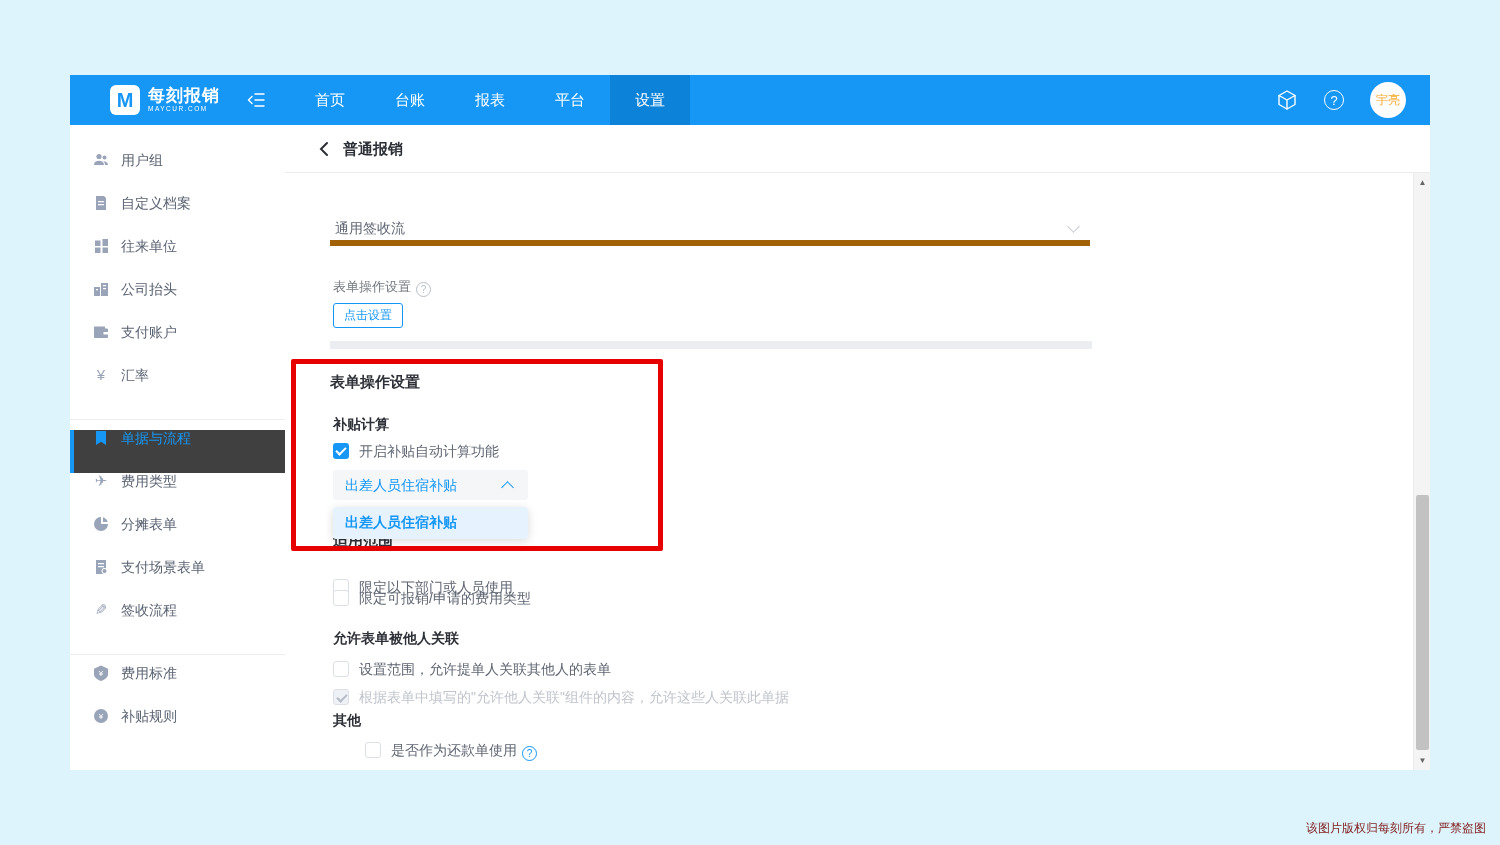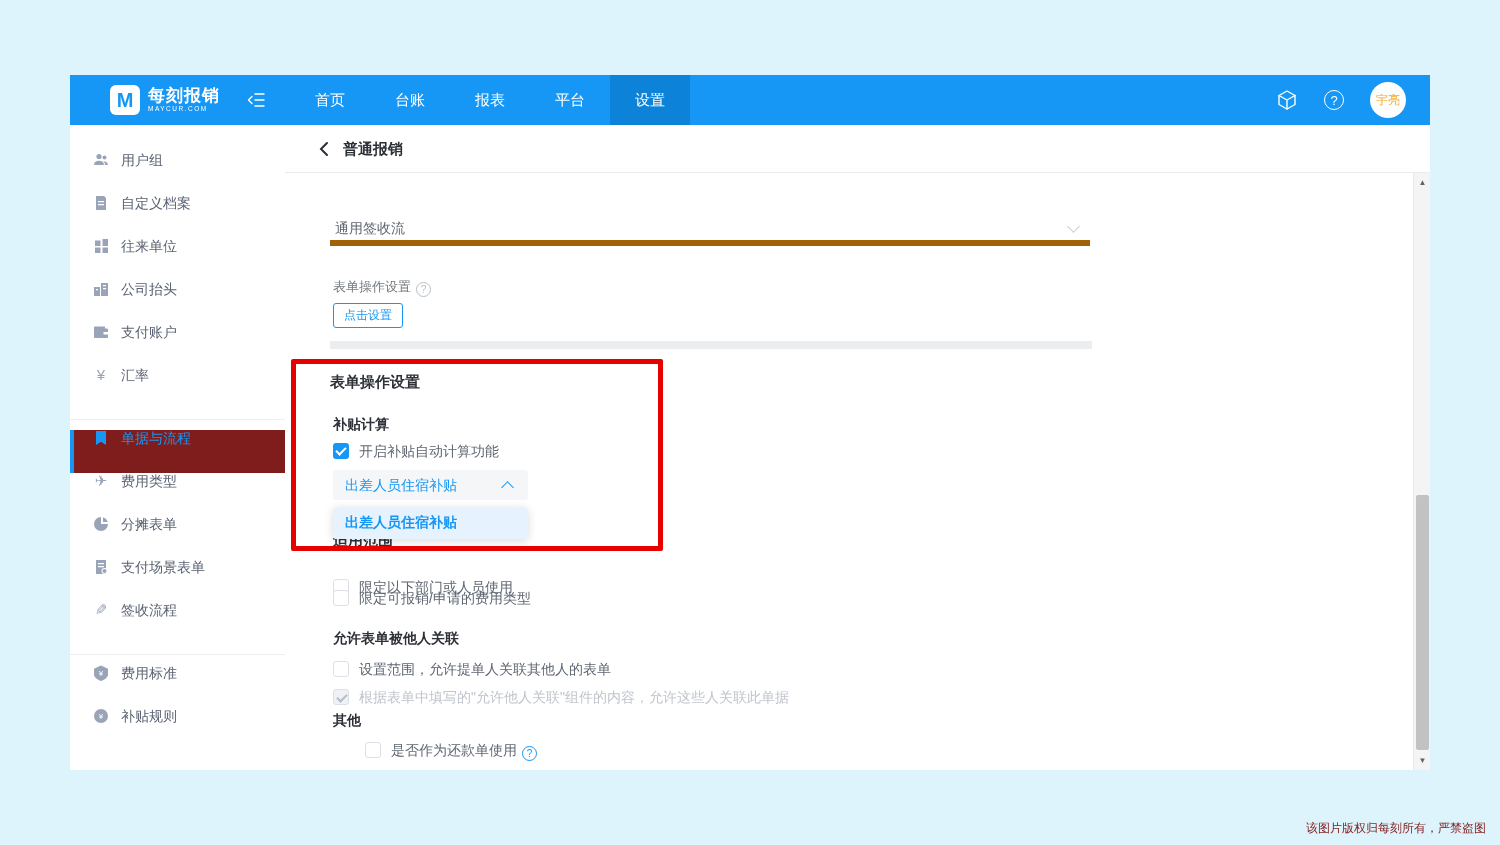--- a/index.html
+++ b/index.html
@@ -24,21 +24,21 @@
   .nav-right { position:absolute; right:0; top:0; height:50px; display:flex; align-items:center; }
   .nav-ico { width:22px; height:22px; margin-right:26px; }
   .help-circle { width:20px; height:20px; border:1.5px solid #fff; border-radius:50%; color:#fff; font-size:13px; display:flex; align-items:center; justify-content:center; margin-right:26px; }
   .avatar { width:36px; height:36px; border-radius:50%; background:#fdfdfd; color:#f5a623; font-size:12px; display:flex; align-items:center; justify-content:center; margin-right:24px; }
 
   
   .sidebar { position:absolute; left:0; top:50px; width:215px; bottom:0; background:#fff; overflow:hidden; z-index:5; }
   .sb-list { margin-top:-16px; }
   .sb-item { position:relative; height:43px; display:flex; align-items:flex-start; padding-left:23px; color:#5a6372; font-size:14px; cursor:pointer; }
   .sb-item .sb-ic { width:16px; height:16px; margin-right:12px; color:#9aa4b8; display:flex; align-items:center; justify-content:center; font-size:15px; line-height:16px; }
-  .sb-item.active { background:#7f1d1d; color:#1697f5; }
+  .sb-item.active { background:#404040; color:#1697f5; }
   .sb-item.active .sb-ic { color:#1697f5; }
   .sb-item.active::before { content:""; position:absolute; left:0; top:0; width:4px; height:100%; background:#1697f5; }
   .sb-divider { height:20px; position:relative; }
   .sb-divider::after { content:""; position:absolute; left:0; right:0; top:9px; border-top:1px solid #eceef2; }
   .sb-ic svg { width:16px; height:16px; fill:currentColor; }
   .flip-x { transform:scaleX(-1); display:inline-block; }
 
   
   .main { position:absolute; left:215px; top:50px; right:0; bottom:0; background:#fff; }
   .main-header { position:absolute; left:0; top:0; right:0; height:48px; border-bottom:1px solid #ebebeb; background:#fff; z-index:6; }

